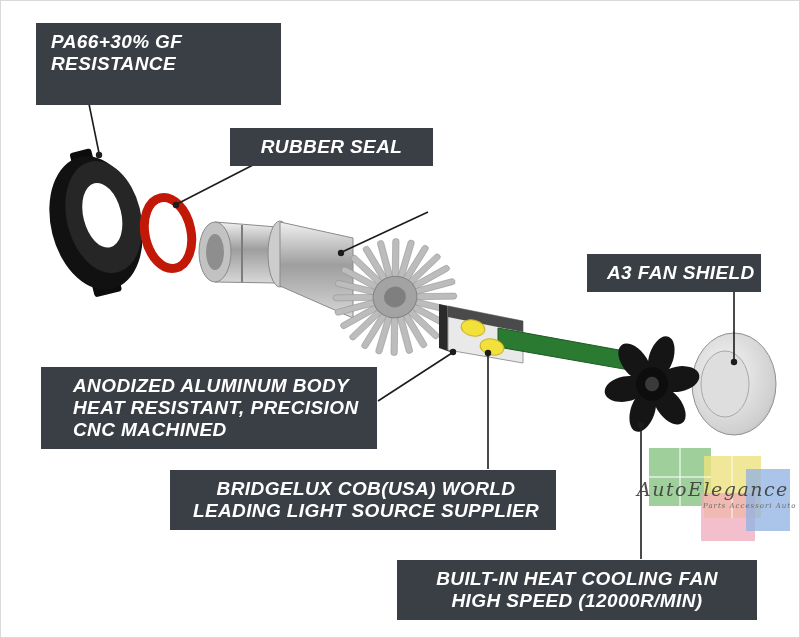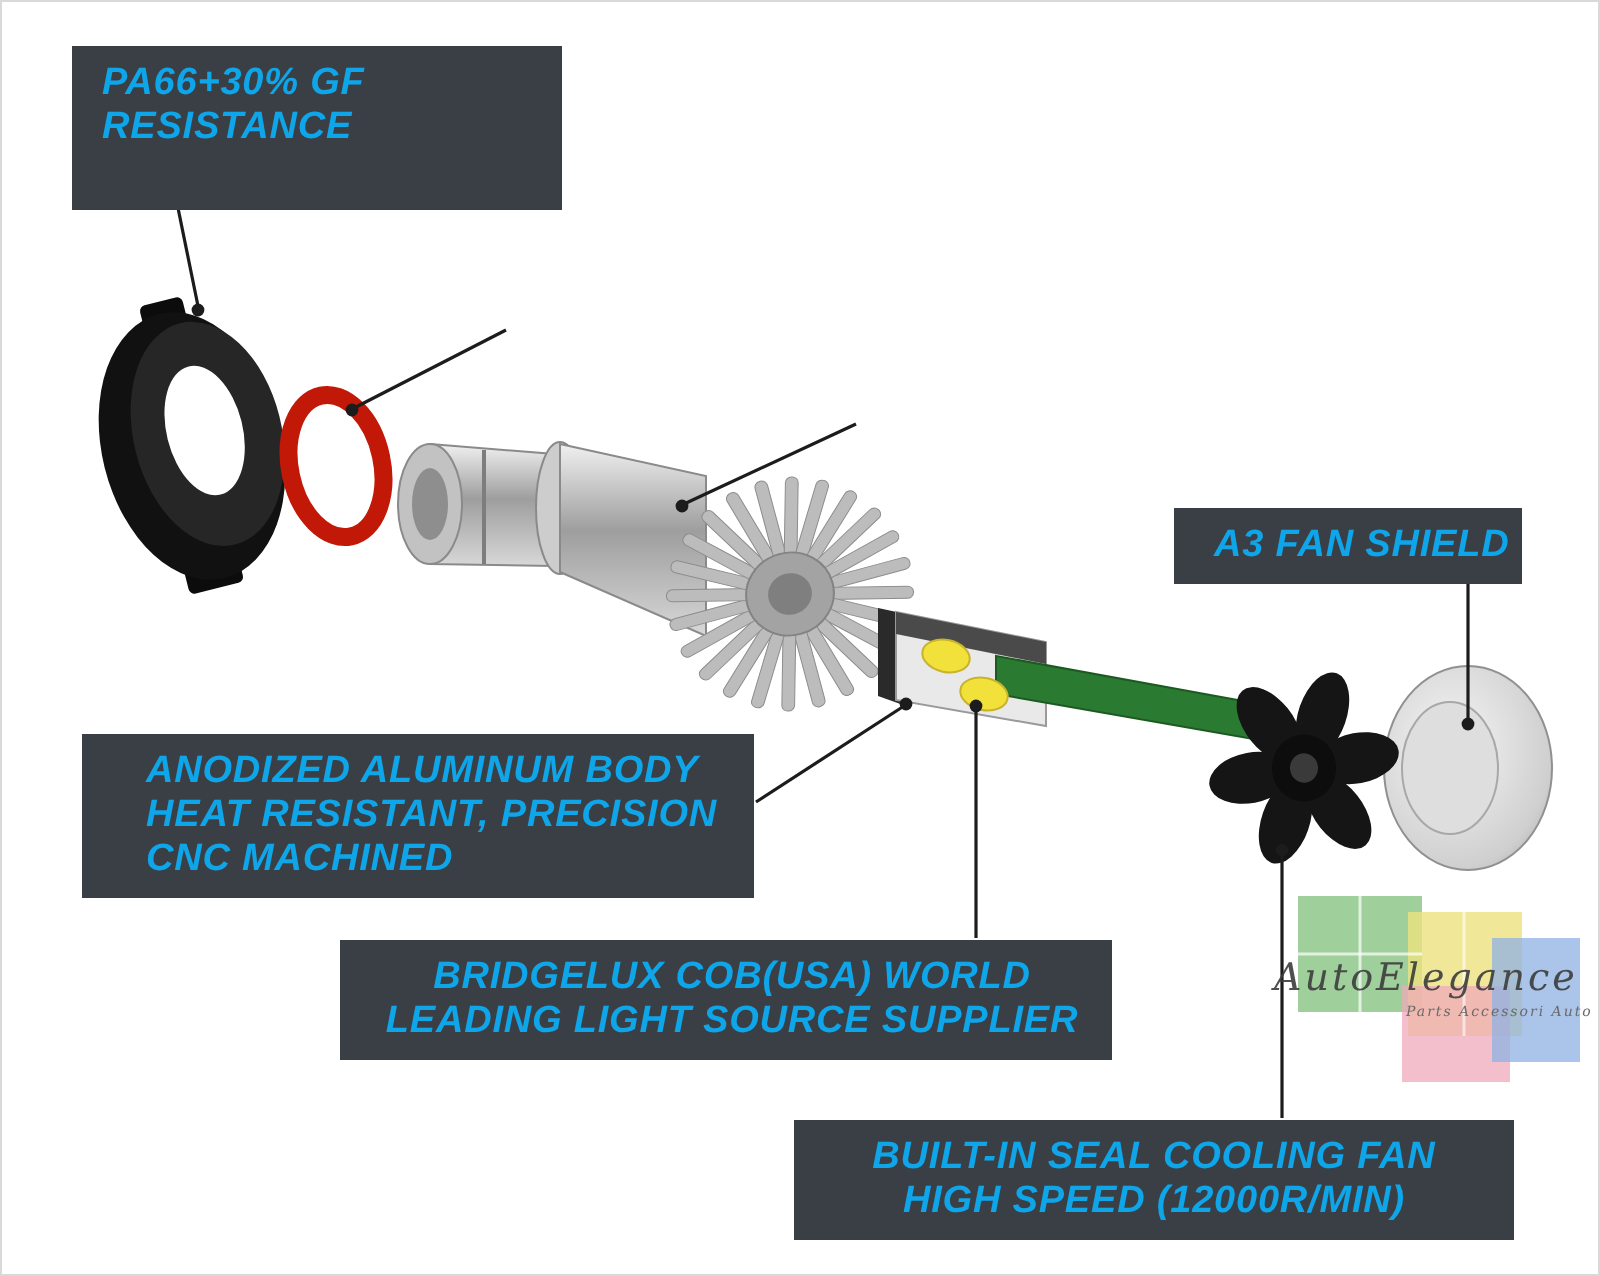--- a/index.html
+++ b/index.html
@@ -3,21 +3,21 @@
 <meta charset="utf-8">
 <style>
   html,body{margin:0;padding:0;background:#ffffff;}
   .stage{
     position:relative;width:800px;height:638px;background:#ffffff;
     overflow:hidden;font-family:"Liberation Sans",sans-serif;
     border:1px solid #d9d9d9;box-sizing:border-box;
   }
   .art{position:absolute;left:0;top:0;}
   .label{
-    position:absolute;background:#3a3f46;color:#0ea5e9;
+    position:absolute;background:#3a3f46;color:#ffffff;
     font-weight:bold;font-style:italic;font-size:19px;line-height:22px;
     padding:8px 15px;letter-spacing:.4px;box-sizing:border-box;
     white-space:nowrap;
   }
   .label .ln{display:block;}
   .label.center{text-align:center;}
   .wm-text{
     position:absolute;left:636px;top:477px;width:170px;
     font-family:"DejaVu Serif",serif;font-style:italic;
     font-size:19px;letter-spacing:1.5px;color:#3d3d3d;opacity:.9;
@@ -152,38 +152,41 @@
       <line x1="640" y1="558" x2="640" y2="426"></line>
         <circle cx="640" cy="424" r="3.2" stroke="none"></circle>
     </g>
   </svg>
 
   <div class="label" style="left:35px;top:22px;width:245px;height:82px;">
     <span class="ln">PA66+30% GF</span>
     <span class="ln">RESISTANCE</span>
   </div>
 
+  <div class="label center" style="left:229px;top:127px;width:203px;height:38px;">
+    <span class="ln">RUBBER SEAL</span>
+  </div>
 
 
   <div class="label center" style="left:586px;top:253px;width:174px;height:38px;padding-left:20px;">
     <span class="ln">A3 FAN SHIELD</span>
   </div>
 
   <div class="label" style="left:40px;top:366px;width:336px;height:82px;padding-left:32px;">
     <span class="ln">ANODIZED ALUMINUM BODY</span>
     <span class="ln">HEAT RESISTANT, PRECISION</span>
     <span class="ln">CNC MACHINED</span>
   </div>
 
   <div class="label center" style="left:169px;top:469px;width:386px;height:60px;padding-left:21px;">
     <span class="ln">BRIDGELUX COB(USA) WORLD</span>
     <span class="ln">LEADING LIGHT SOURCE SUPPLIER</span>
   </div>
 
   <div class="label center" style="left:396px;top:559px;width:360px;height:60px;">
-    <span class="ln">BUILT-IN SEAL COOLING FAN</span>
+    <span class="ln">BUILT-IN HEAT COOLING FAN</span>
     <span class="ln">HIGH SPEED (12000R/MIN)</span>
   </div>
 
   <div class="wm-text">AutoElegance</div>
   <div class="wm-sub">Parts Accessori Auto</div>
 
 </div>
 
 </body></html>

